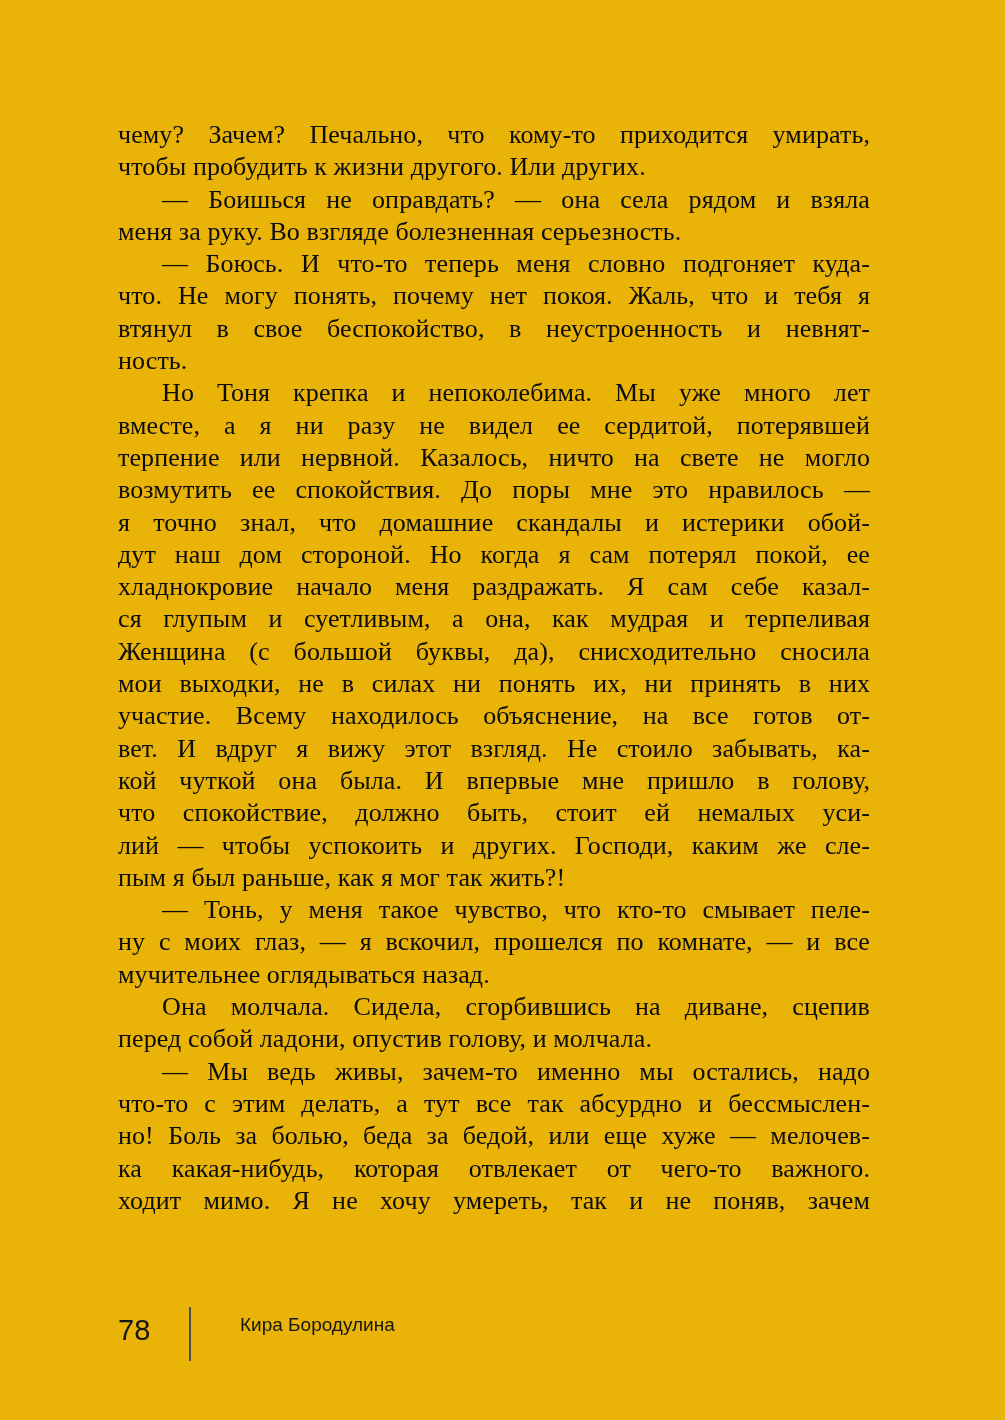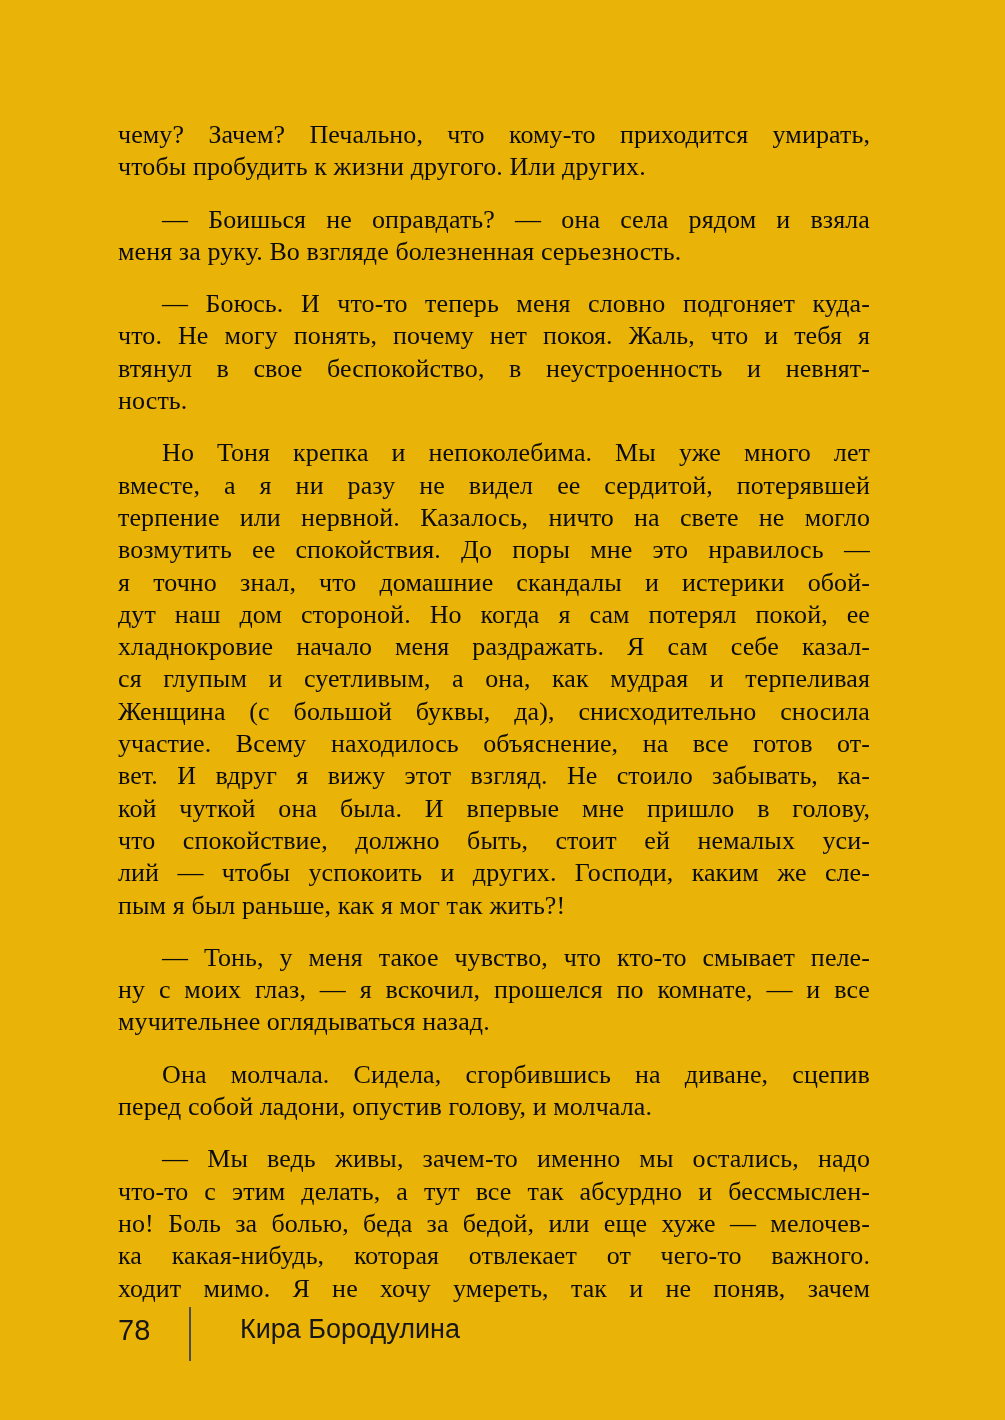--- a/index.html
+++ b/index.html
@@ -31,21 +31,20 @@
     text-align-last: justify;
     overflow: hidden;
     height: 32.3px;
   }
   .line.last-line {
     text-align-last: left;
     font-family: Liberation Serif, serif;
   }
   .line.first-line {
     text-indent: 44px;
-    margin-top: 20px;
   }
   .footer {
     position: absolute;
     left: 0;
     top: 1307px;
     width: 1005px;
     height: 60px;
     font-family: "Liberation Sans", "DejaVu Sans", sans-serif;
     color: #161616;
   }
@@ -60,21 +59,21 @@
     left: 189px;
     top: 0;
     width: 2px;
     height: 54px;
     background: #4d4d4d;
   }
   .author-name {
     position: absolute;
     left: 240px;
     top: 7px;
-    font-size: 27px;
+    font-size: 19px;
   }
 </style>
 </head>
 <body>
 
 <div class="page">
 
   <div class="body-text">
       <div class="para">
         <div class="line">чему? Зачем? Печально, что кому-то приходится умирать,</div>
@@ -93,20 +92,21 @@
       <div class="para">
         <div class="line first-line">Но Тоня крепка и непоколебима. Мы уже много лет</div>
         <div class="line">вместе, а я ни разу не видел ее сердитой, потерявшей</div>
         <div class="line">терпение или нервной. Казалось, ничто на свете не могло</div>
         <div class="line">возмутить ее спокойствия. До поры мне это нравилось —</div>
         <div class="line">я точно знал, что домашние скандалы и истерики обой-</div>
         <div class="line">дут наш дом стороной. Но когда я сам потерял покой, ее</div>
         <div class="line">хладнокровие начало меня раздражать. Я сам себе казал-</div>
         <div class="line">ся глупым и суетливым, а она, как мудрая и терпеливая</div>
         <div class="line">Женщина (с большой буквы, да), снисходительно сносила</div>
+        <div class="line">мои выходки, не в силах ни понять их, ни принять в них</div>
         <div class="line">участие. Всему находилось объяснение, на все готов от-</div>
         <div class="line">вет. И вдруг я вижу этот взгляд. Не стоило забывать, ка-</div>
         <div class="line">кой чуткой она была. И впервые мне пришло в голову,</div>
         <div class="line">что спокойствие, должно быть, стоит ей немалых уси-</div>
         <div class="line">лий — чтобы успокоить и других. Господи, каким же сле-</div>
         <div class="line last-line">пым я был раньше, как я мог так жить?!</div>
       </div>
       <div class="para">
         <div class="line first-line">— Тонь, у меня такое чувство, что кто-то смывает пеле-</div>
         <div class="line">ну с моих глаз, — я вскочил, прошелся по комнате, — и все</div>

